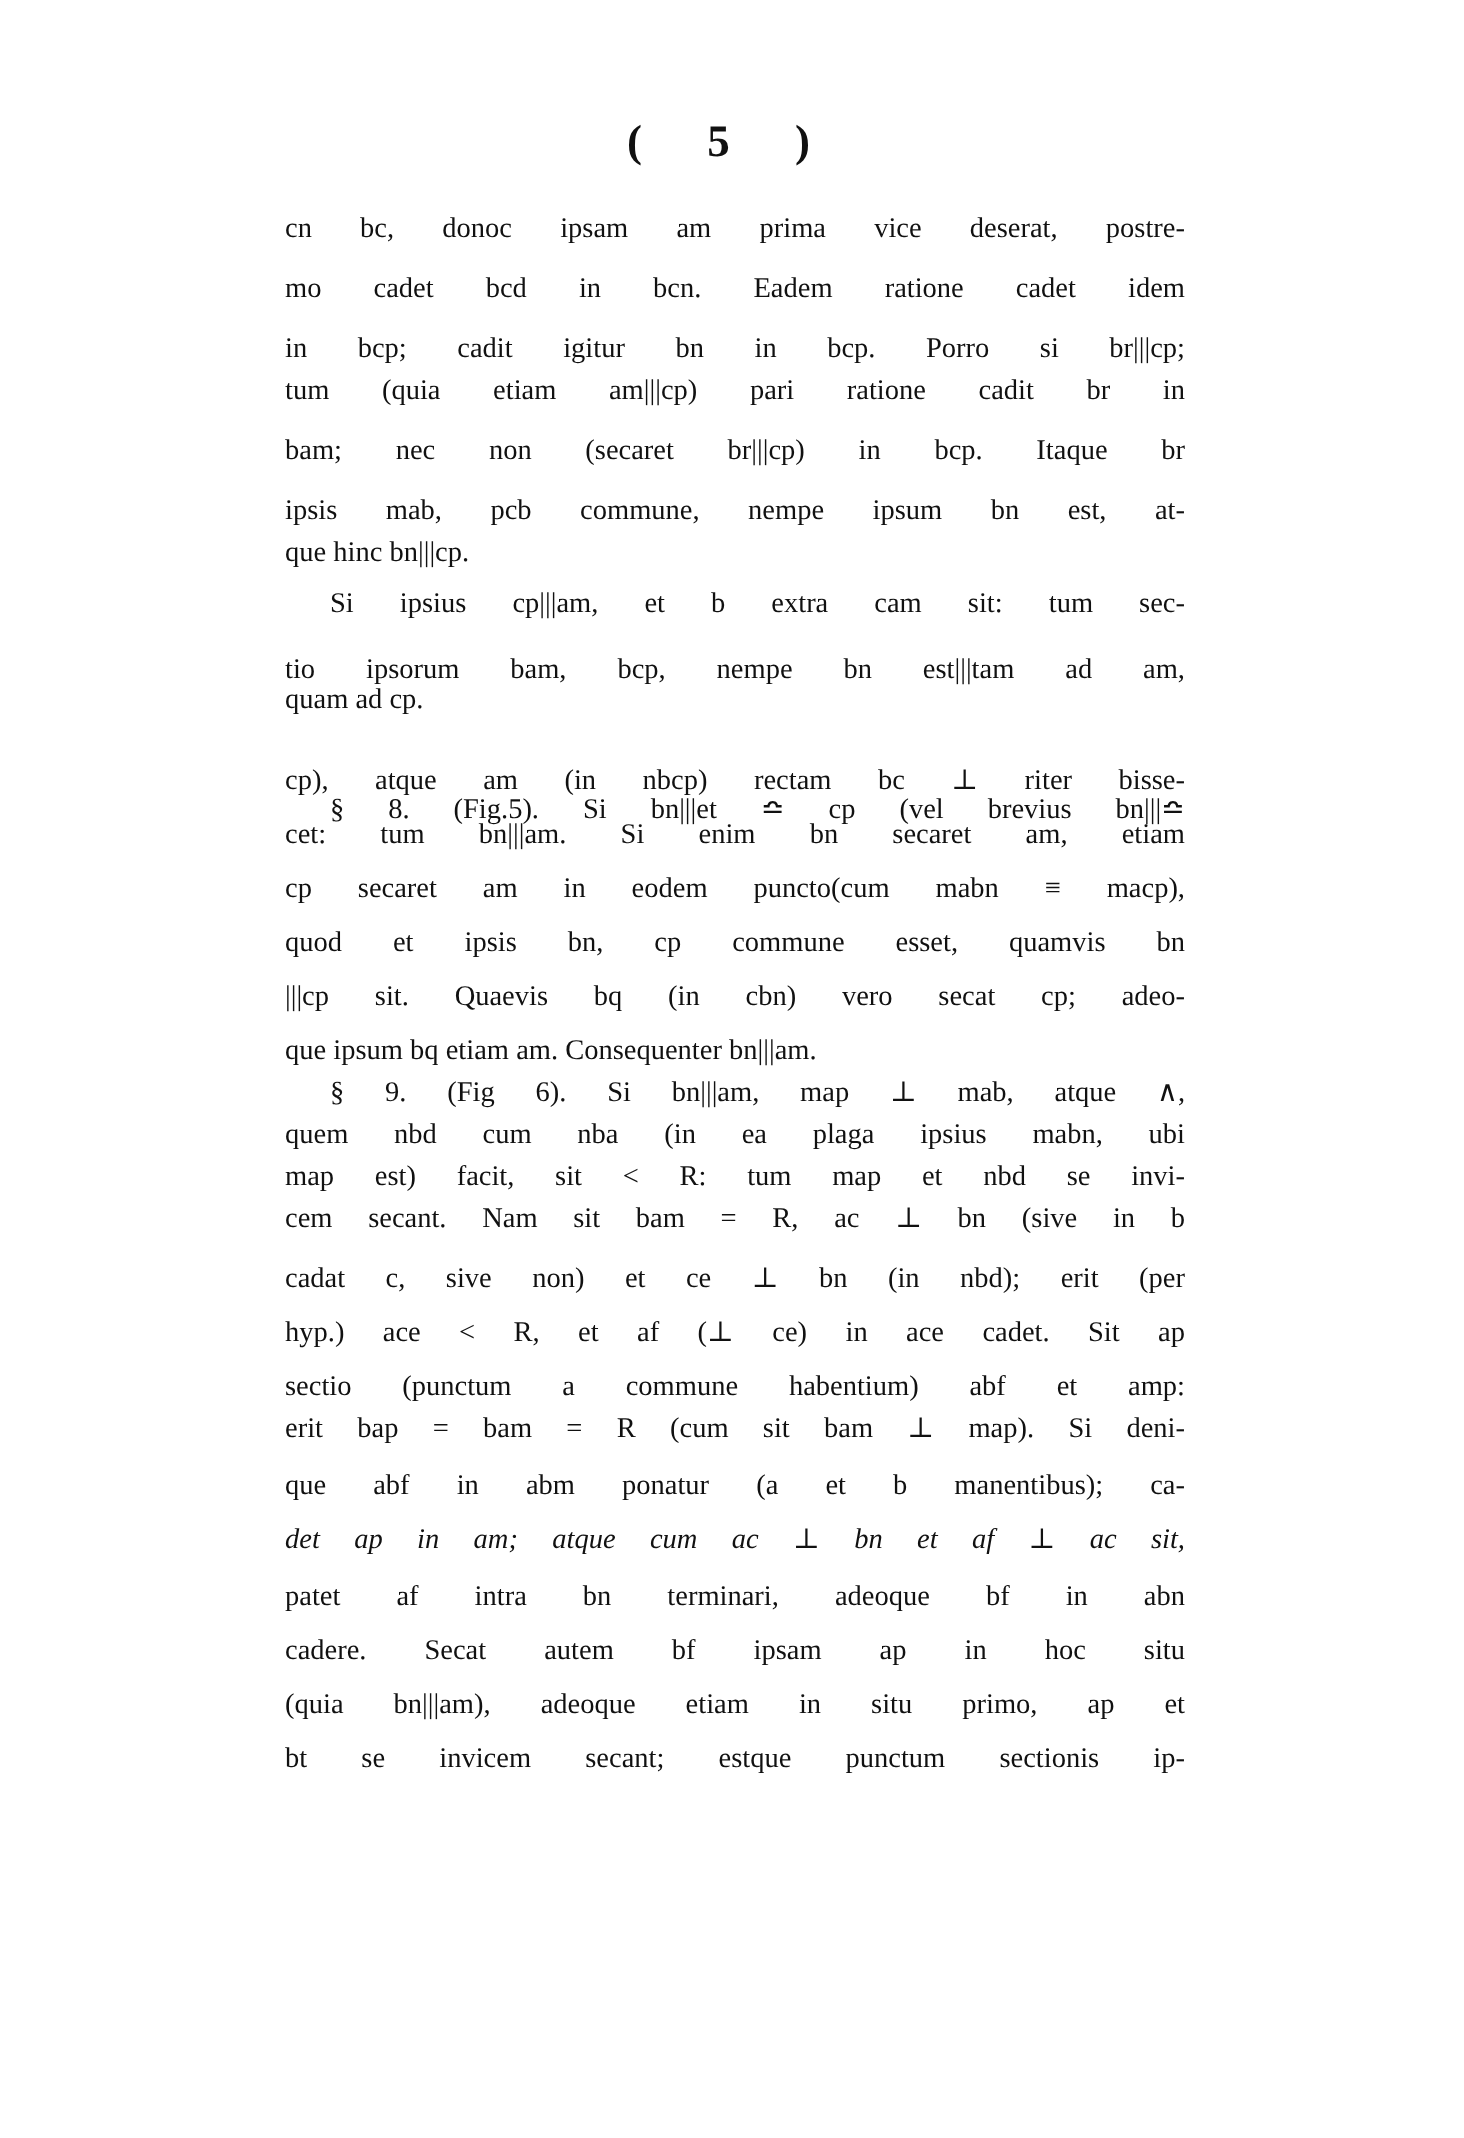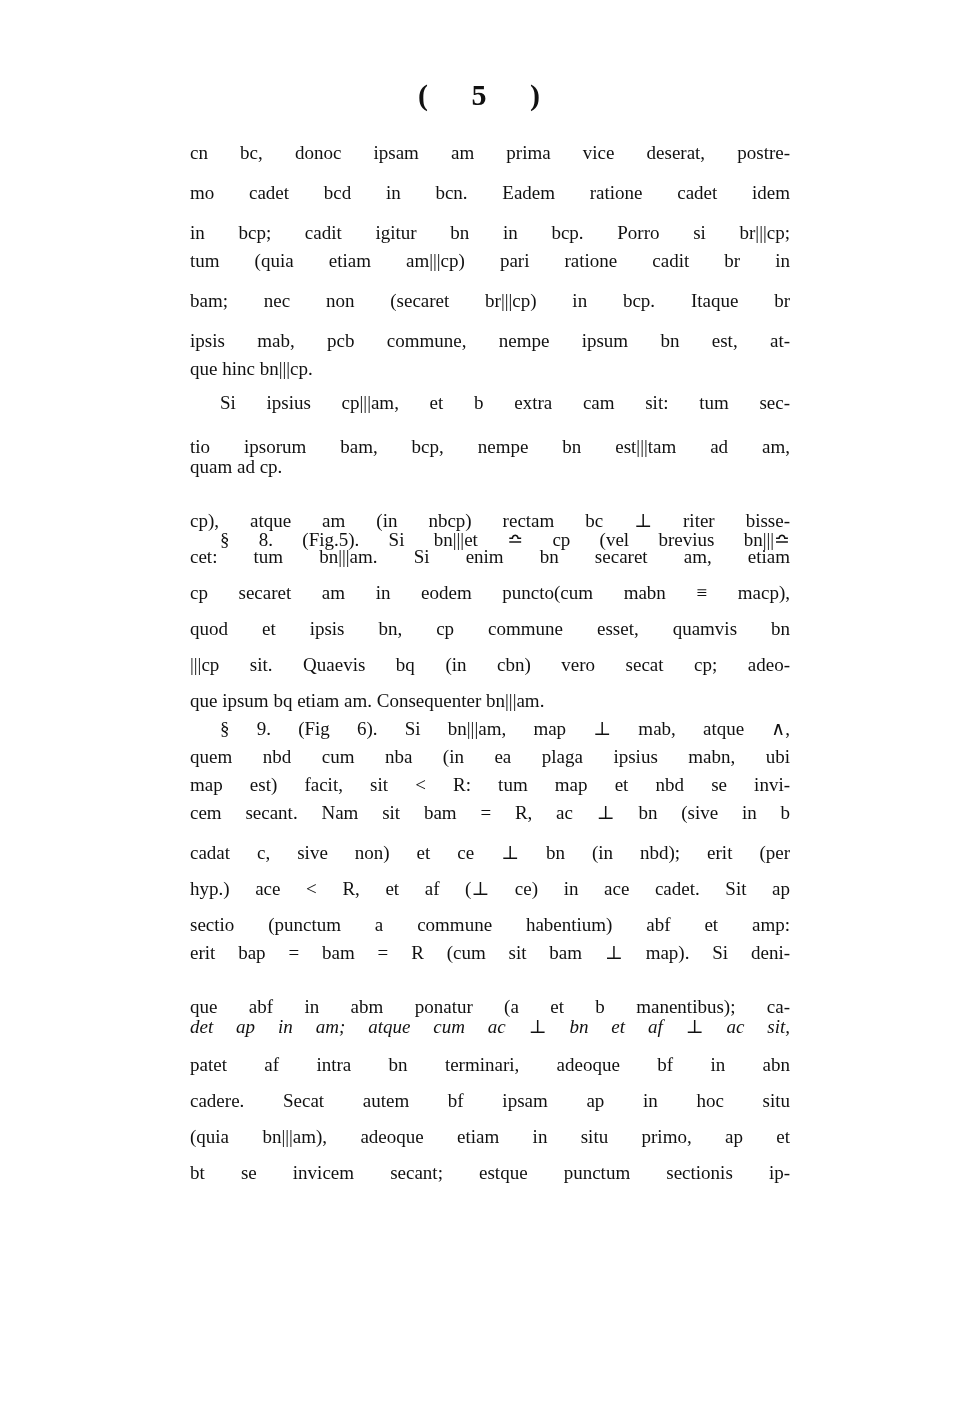--- a/index.html
+++ b/index.html
@@ -37,19 +37,19 @@
     <div class="line" style="top: 512px;">|||cp sit. Quaevis bq (in cbn) vero secat cp; adeo-</div>
     <div class="line last" style="top: 548px;">que ipsum bq etiam am. Consequenter bn|||am.</div>
     <div class="line indent" style="top: 576px;">§ 9. (Fig 6). Si bn|||am, map ⊥ mab, atque ∧,</div>
     <div class="line" style="top: 604px;">quem nbd cum nba (in ea plaga ipsius mabn, ubi</div>
     <div class="line" style="top: 632px;">map est) facit, sit &lt; R: tum map et nbd se invi-</div>
     <div class="line" style="top: 660px;">cem secant. Nam sit bam = R, ac ⊥ bn (sive in b</div>
     <div class="line" style="top: 700px;">cadat c, sive non) et ce ⊥ bn (in nbd); erit (per</div>
     <div class="line" style="top: 736px;">hyp.) ace &lt; R, et af (⊥ ce) in ace cadet. Sit ap</div>
     <div class="line" style="top: 772px;">sectio (punctum a commune habentium) abf et amp:</div>
     <div class="line" style="top: 800px;">erit bap = bam = R (cum sit bam ⊥ map). Si deni-</div>
-    <div class="line" style="top: 838px; margin-top: 16px;">que abf in abm ponatur (a et b manentibus); ca-</div>
+    <div class="line" style="top: 838px;">que abf in abm ponatur (a et b manentibus); ca-</div>
     <div class="line" style="top: 874px; font-style: italic;">det ap in am; atque cum ac ⊥ bn et af ⊥ ac sit,</div>
     <div class="line" style="top: 912px;">patet af intra bn terminari, adeoque bf in abn</div>
     <div class="line" style="top: 948px;">cadere. Secat autem bf ipsam ap in hoc situ</div>
     <div class="line" style="top: 984px;">(quia bn|||am), adeoque etiam in situ primo, ap et</div>
     <div class="line" style="top: 1020px;">bt se invicem secant; estque punctum sectionis ip-</div>
   </div>
 
 </body></html>

